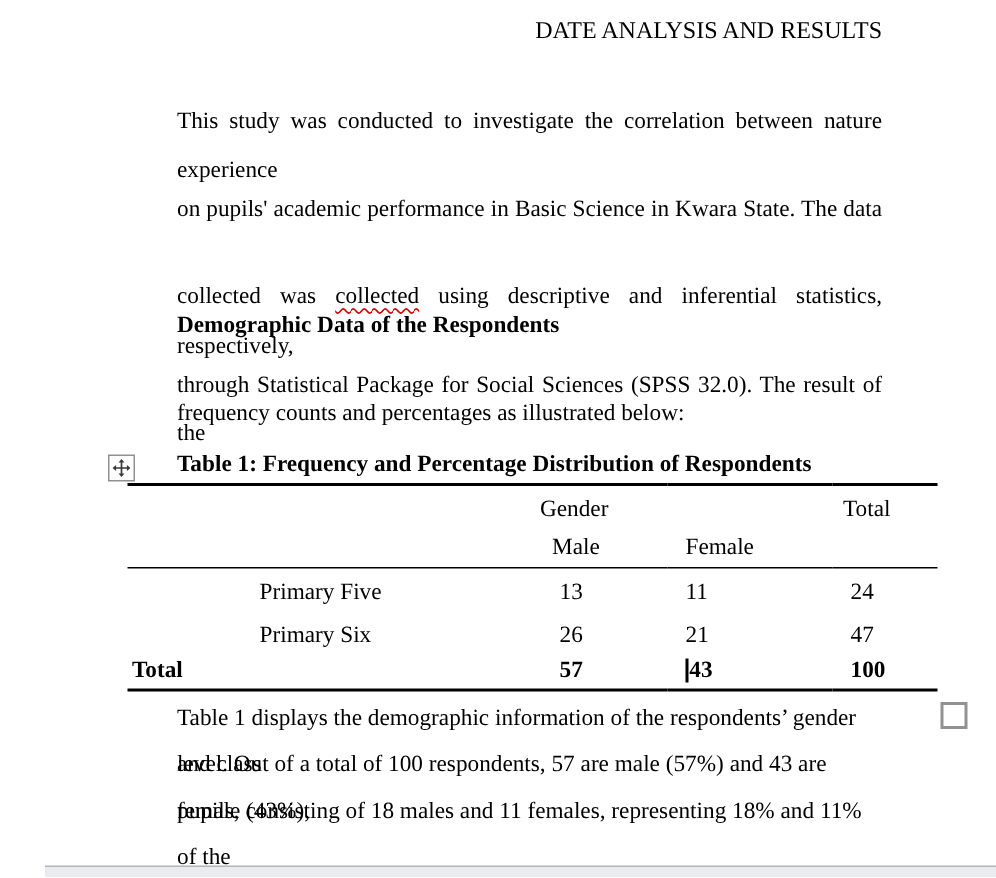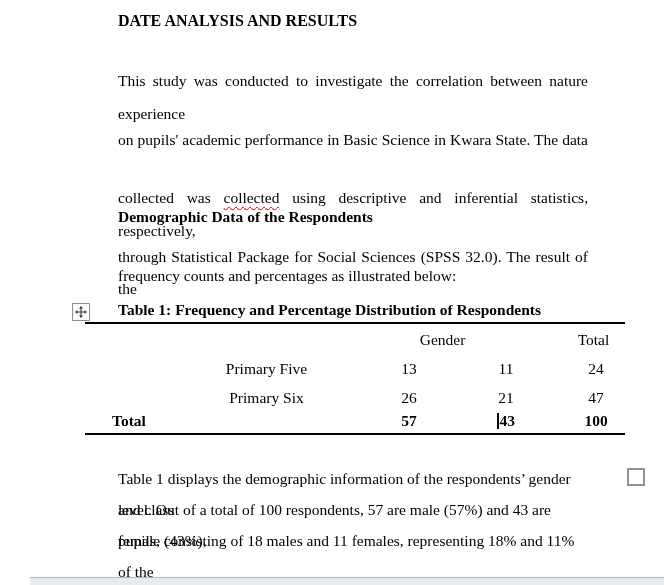--- a/index.html
+++ b/index.html
@@ -4,38 +4,38 @@
 <style>
   html,body { margin:0; padding:0; background:#fff; }
   .page {
     position:relative; width:664px; height:585px; background:#ffffff;
     font-family:"Liberation Serif", serif; font-size:15.5px; color:#000;
     overflow:hidden;
   }
   .abs { position:absolute; }
 
   .doc-title {
-    left:118px; top:5px; width:470px; text-align:left;
-    font-weight:bold; font-size:16px; line-height:32.5px;
+    left:118px; top:5px; width:470px; text-align:right;
+    font-weight:normal; font-size:16px; line-height:32.5px;
   }
   .para { left:118px; width:470px; line-height:32.5px; }
   .para .line { height:32.5px; }
   .just .line { text-align:justify; text-align-last:justify;margin-top:26px; }
   .just .line.last { text-align-last:left; }
   .heading { left:118px; top:201px; font-weight:bold; line-height:32.5px; }
   .tbl-caption { left:118px; top:297px; font-weight:bold; line-height:26px; }
 
   
   table.freq {
     position:absolute; left:85px; top:322px; width:540px;
     border-collapse:collapse; table-layout:fixed;
     border-top:2.5px solid #000; border-bottom:2.5px solid #000;
     font-size:15.5px; line-height:19px; color:#000;
   }
-  table.freq td, table.freq th { padding:0 0 4px 0; vertical-align:bottom; font-weight:normal; text-align:center; overflow:visible; }
+  table.freq td, table.freq th { padding:0 0 4px 0; vertical-align:bottom; font-weight:normal; text-align:left; overflow:visible; }
   tr.gender-row td, tr.gender-row th { height:25px; }
   tr.sub-row td, tr.sub-row th { height:21px; border-bottom:1.5px solid #000; }
   tr.body-row td { height:25px; }
   tr.footer-row td { height:19px; padding-bottom:3px; font-weight:bold; }
   .c1 { padding-left:3px !important; }
   .c2 { padding-left:3px !important; }
   .c3 { padding-left:13px !important; }
   .c4 { padding-left:12px !important; }
   .c5 { padding-left:12px !important; }
   th.gender-h { text-align:left; font-weight:bold; padding-right:30px !important; }
@@ -108,20 +108,27 @@
         <col style="width:110px">
         <col style="width:70px">
     </colgroup>
     <tbody>
       <tr class="gender-row">
         <td class="c1"></td>
         <td class="c2"></td>
         <th class="gender-h" colspan="2">Gender</th>
         <th class="total-h">Total</th>
       </tr>
+      <tr class="sub-row">
+        <td class="c1"></td>
+        <td class="c2"></td>
+        <th class="male-h">Male</th>
+        <th class="female-h">Female</th>
+        <td class="c5"></td>
+      </tr>
       <tr class="body-row">
         <td class="c1"></td>
         <td class="c2">Primary Five</td>
         <td class="c3">13</td>
         <td class="c4">11</td>
         <td class="c5">24</td>
       </tr>
       <tr class="body-row">
         <td class="c1"></td>
         <td class="c2">Primary Six</td>

